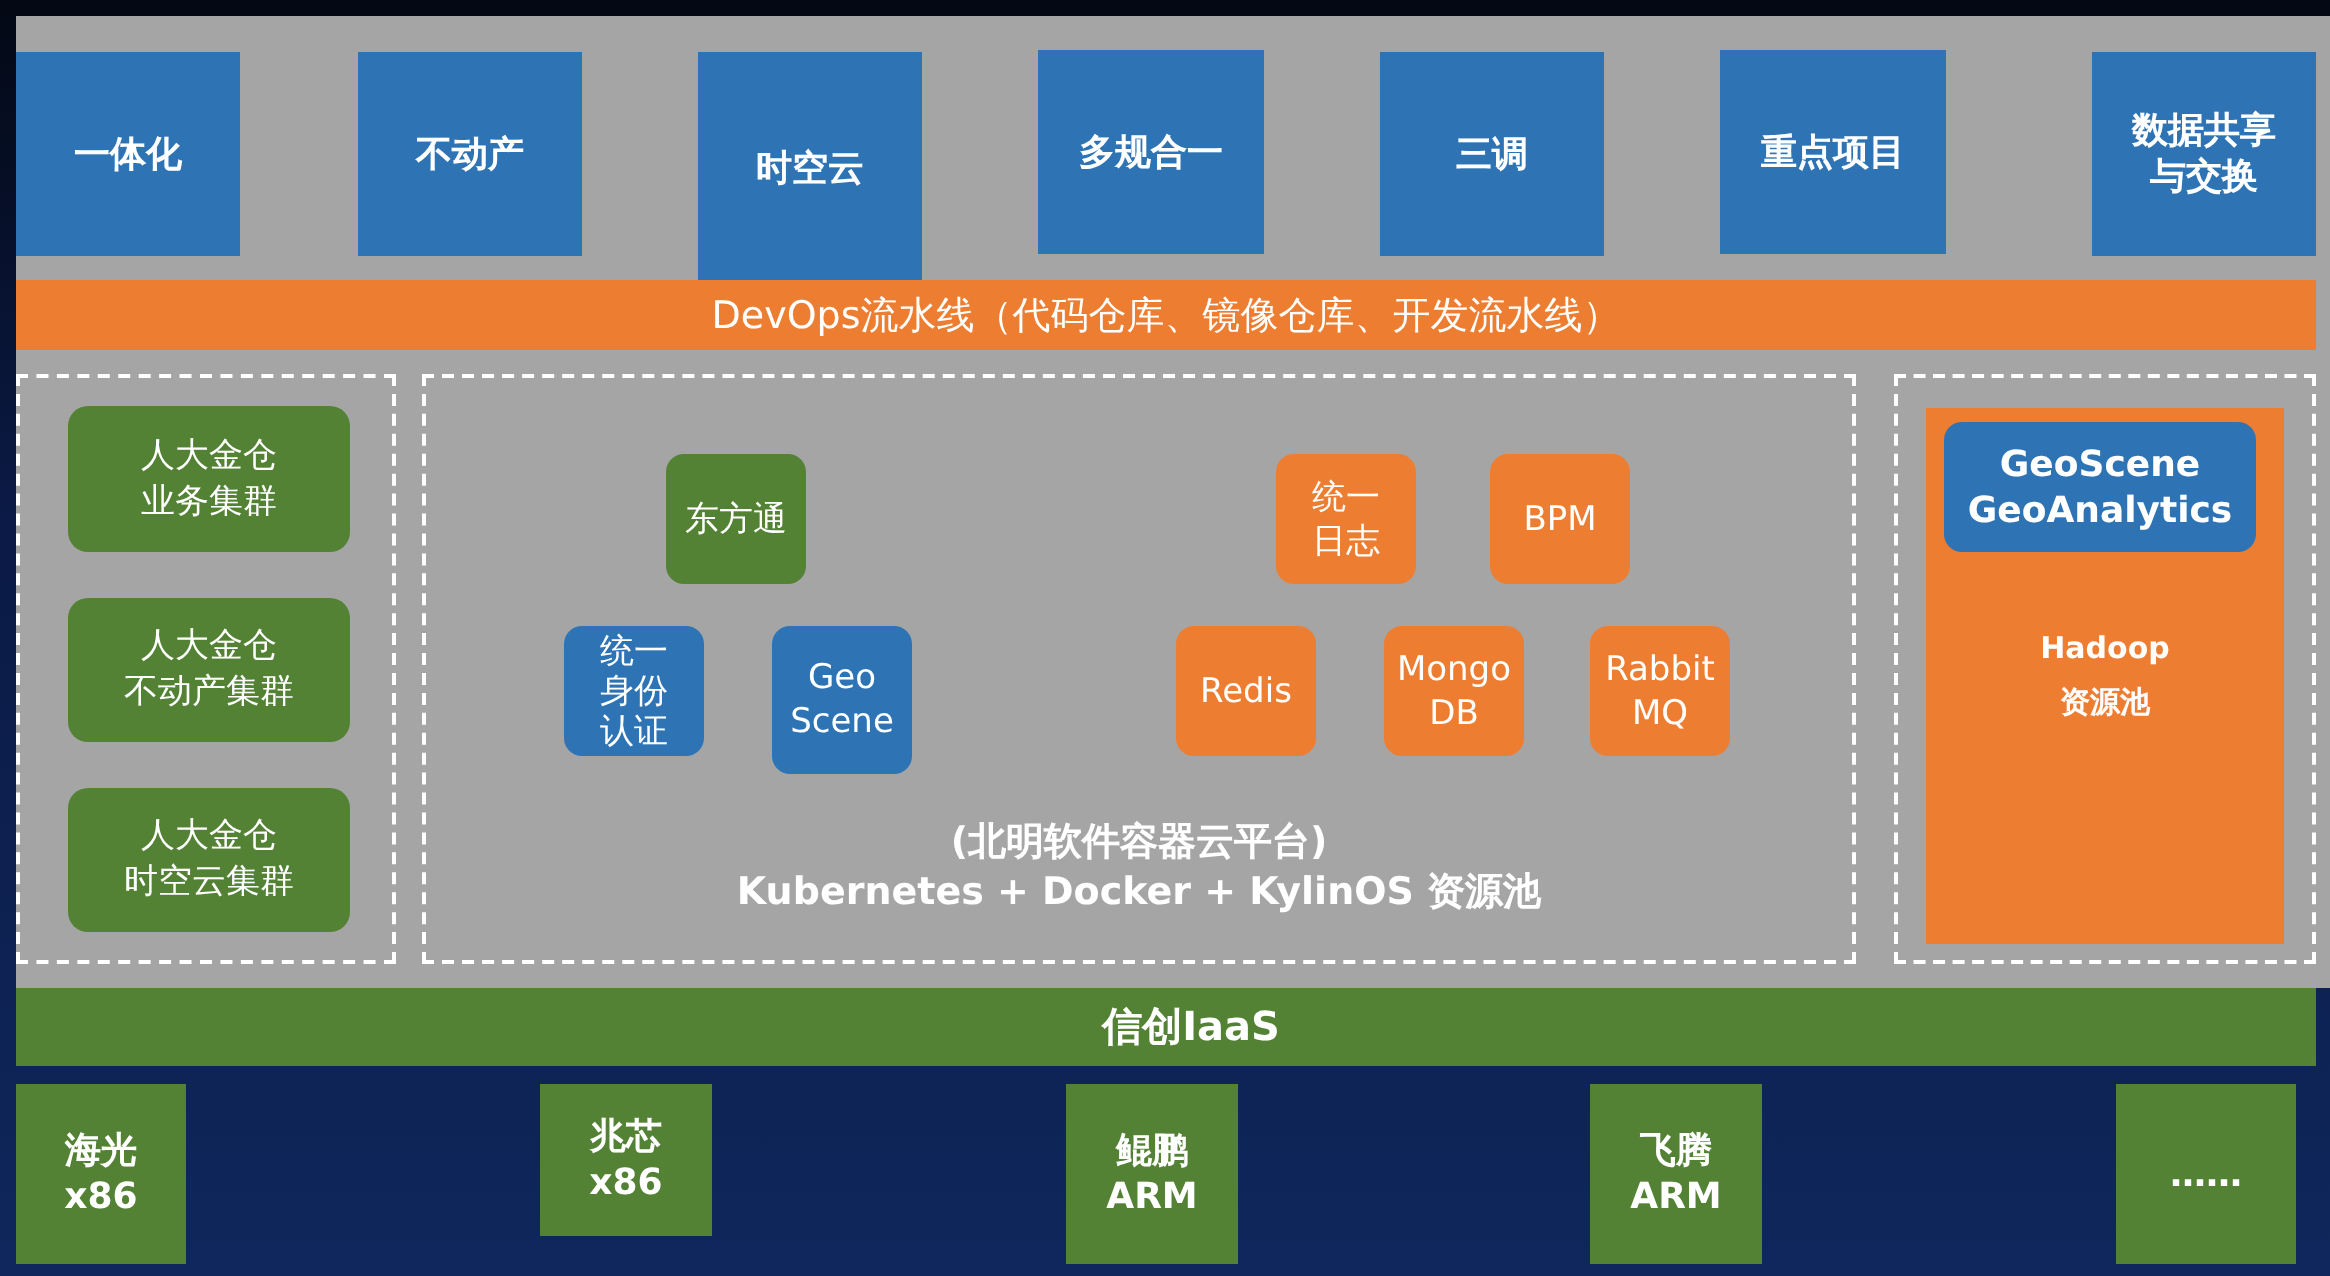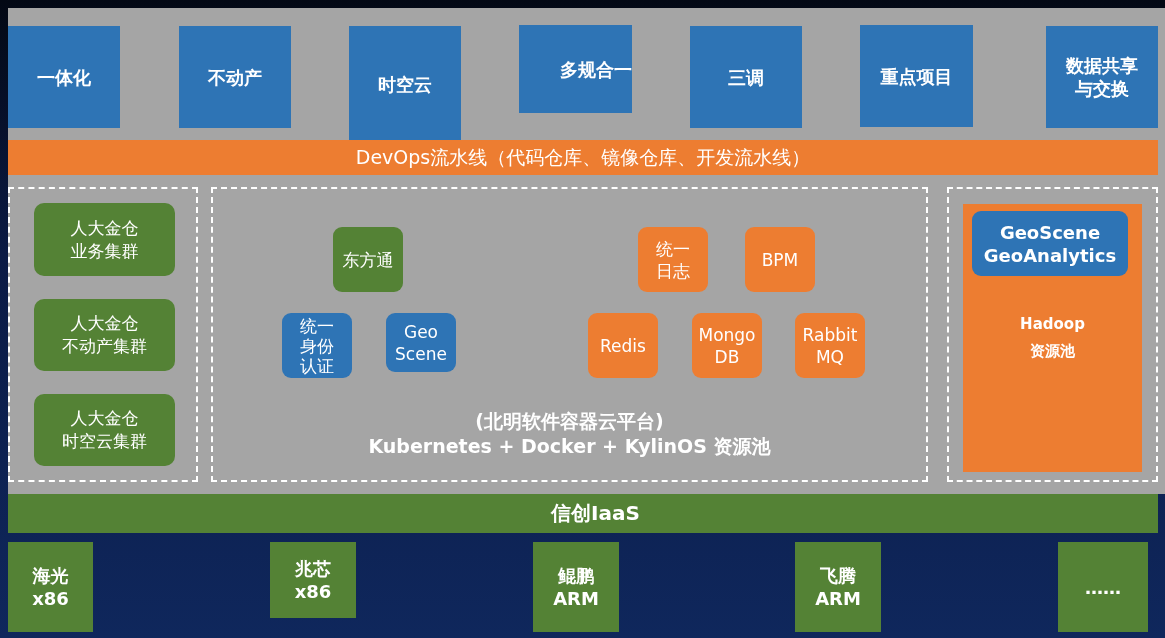--- a/index.html
+++ b/index.html
@@ -29,21 +29,21 @@
 
 <div class="abs blue center app-box" style="left:8px; top:26px; width:112px; height:102px;">
     <span style="white-space: pre-line;">一体化</span>
   </div>
 <div class="abs blue center app-box" style="left:179px; top:26px; width:112px; height:102px;">
     <span style="white-space: pre-line;">不动产</span>
   </div>
 <div class="abs blue center app-box" style="left:349px; top:26px; width:112px; height:116px;">
     <span style="white-space: pre-line;">时空云</span>
   </div>
-<div class="abs blue center app-box" style="left:519px; top:25px; width:113px; height:88px;justify-content:flex-end;">
+<div class="abs blue center app-box" style="left:519px; top:25px; width:113px; height:102px;">
     <span style="white-space: pre-line;">多规合一</span>
   </div>
 <div class="abs blue center app-box" style="left:690px; top:26px; width:112px; height:102px;">
     <span style="white-space: pre-line;">三调</span>
   </div>
 <div class="abs blue center app-box" style="left:860px; top:25px; width:113px; height:102px;">
     <span style="white-space: pre-line;">重点项目</span>
   </div>
 <div class="abs blue center app-box" style="left:1046px; top:26px; width:112px; height:102px; white-space:pre-line;"><span style="white-space: pre-line;">数据共享
 与交换</span></div>
@@ -61,21 +61,21 @@
 时空云集群</span></div>
 
 <div class="abs dash" style="left:211px; top:187px; width:717px; height:295px;"></div>
 
 <div class="abs green center svc rounded" style="left:333px; top:227px; width:70px; height:65px;">
     <span style="white-space: pre-line;">东方通</span>
   </div>
 <div class="abs blue center svc rounded" style="left:282px; top:313px; width:70px; height:65px; white-space:pre-line; line-height:20px;"><span style="white-space: pre-line;">统一
 身份
 认证</span></div>
-<div class="abs blue center svc rounded" style="left:386px; top:313px; width:70px; height:59px; white-space:pre-line;"><span style="white-space: pre-line;">Geo
+<div class="abs blue center svc rounded" style="left:386px; top:313px; width:70px; height:74px; white-space:pre-line;"><span style="white-space: pre-line;">Geo
 Scene</span></div>
 
 <div class="abs orange center svc rounded" style="left:638px; top:227px; width:70px; height:65px; white-space:pre-line;"><span style="white-space: pre-line;">统一
 日志</span></div>
 <div class="abs orange center svc rounded" style="left:745px; top:227px; width:70px; height:65px;">
     <span style="white-space: pre-line;">BPM</span>
   </div>
 <div class="abs orange center svc rounded" style="left:588px; top:313px; width:70px; height:65px;">
     <span style="white-space: pre-line;">Redis</span>
   </div>

